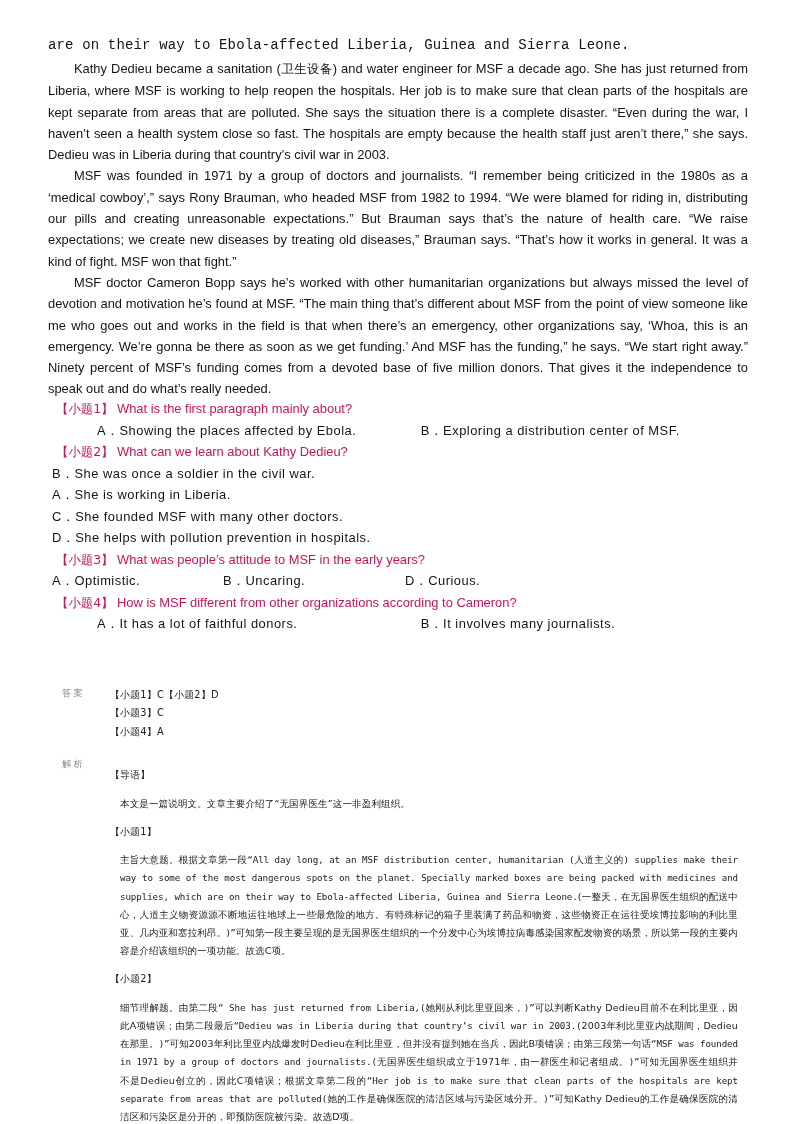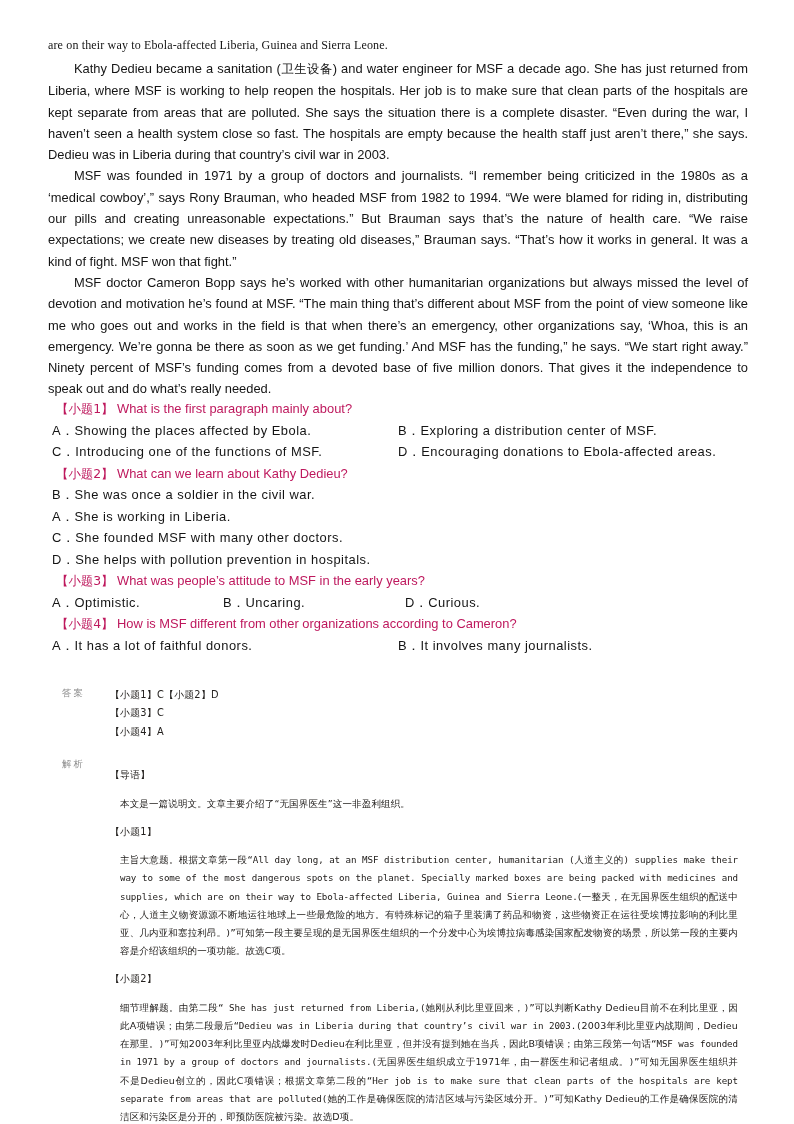--- a/index.html
+++ b/index.html
@@ -23,22 +23,22 @@
   }
 
   
   .passage {
     position: absolute;
     left: 48px;
     top: 36px;
     width: 700px;
   }
   .mono-line {
-    font-family: Liberation Serif, serif;
-    font-size: 12px;
+    font-family: Liberation Mono, monospace;
+    font-size: 14px;
     letter-spacing: 0.15px;
     line-height: 19px;
     color: #141414;
     white-space: nowrap;
   }
   .para {
     font-size: 12.9px;
     line-height: 21.3px;
     text-align: justify;
     text-justify: inter-word;
@@ -70,21 +70,21 @@
     font-family: "DejaVu Sans", sans-serif;
     font-size: 12.4px;
   }
   .opt-row {
     display: flex;
     font-size: 12.9px;
     line-height: 21.5px;
     color: #141414;
   }
   .opt-row.two > .opt { width: 50%; box-sizing: border-box; }
-  .opt-row.two > .opt:first-child { padding-left: 4px; }
+  .opt-row.two > .opt:first-child { padding-left: 4px; margin-left: 45px; }
   .opt-row.four > .opt { box-sizing: border-box; }
   .opt-row.four > .opt:nth-child(1) { width: 25%; padding-left: 4px; }
   .opt-row.four > .opt:nth-child(2) { width: 26%; }
   .opt-row.four > .opt:nth-child(3) { width: 25%; }
   .opt-row.four > .opt:nth-child(4) { width: 24%; }
   .opt .lab { letter-spacing: 0.5px; }
 
   
   .solution {
     position: absolute;
@@ -149,24 +149,20 @@
     <p class="para first">Kathy Dedieu became a sanitation (<span class="zh-inline">卫生设备</span>) and water engineer for MSF a decade ago. She has just returned from Liberia, where MSF is working to help reopen the hospitals. Her job is to make sure that clean parts of the hospitals are kept separate from areas that are polluted. She says the situation there is a complete disaster. “Even during the war, I haven’t seen a health system close so fast. The hospitals are empty because the health staff just aren’t there,” she says. Dedieu was in Liberia during that country’s civil war in 2003.</p>
     <p class="para">MSF was founded in 1971 by a group of doctors and journalists. “I remember being criticized in the 1980s as a ‘medical cowboy’,” says Rony Brauman, who headed MSF from 1982 to 1994. “We were blamed for riding in, distributing our pills and creating unreasonable expectations.” But Brauman says that’s the nature of health care. “We raise expectations; we create new diseases by treating old diseases,” Brauman says. “That’s how it works in general. It was a kind of fight. MSF won that fight.”</p>
     <p class="para">MSF doctor Cameron Bopp says he’s worked with other humanitarian organizations but always missed the level of devotion and motivation he’s found at MSF. “The main thing that’s different about MSF from the point of view someone like me who goes out and works in the field is that when there’s an emergency, other organizations say, ‘Whoa, this is an emergency. We’re gonna be there as soon as we get funding.’ And MSF has the funding,” he says. “We start right away.” Ninety percent of MSF’s funding comes from a devoted base of five million donors. That gives it the independence to speak out and do what’s really needed.</p>
   </div>
 
   <div class="questions">
       <div class="q-stem"><span class="bracket">【小题1】</span> What is the first paragraph mainly about?</div>
       <div class="opt-row two">
         <div class="opt"><span class="lab">A．Showing the places affected by Ebola.</span></div>
         <div class="opt"><span class="lab">B．Exploring a distribution center of MSF.</span></div>
-      </div>
-      <div class="opt-row two">
-        <div class="opt"><span class="lab">C．Introducing one of the functions of MSF.</span></div>
-        <div class="opt"><span class="lab">D．Encouraging donations to Ebola-affected areas.</span></div>
       </div>
       <div class="q-stem"><span class="bracket">【小题2】</span> What can we learn about Kathy Dedieu?</div>
       <div class="opt-row">
         <div class="opt" style="padding-left: 4px;"><span class="lab">B．She was once a soldier in the civil war.</span></div>
       </div>
       <div class="opt-row">
         <div class="opt" style="padding-left: 4px;"><span class="lab">A．She is working in Liberia.</span></div>
       </div>
       <div class="opt-row">
         <div class="opt" style="padding-left: 4px;"><span class="lab">C．She founded MSF with many other doctors.</span></div>

